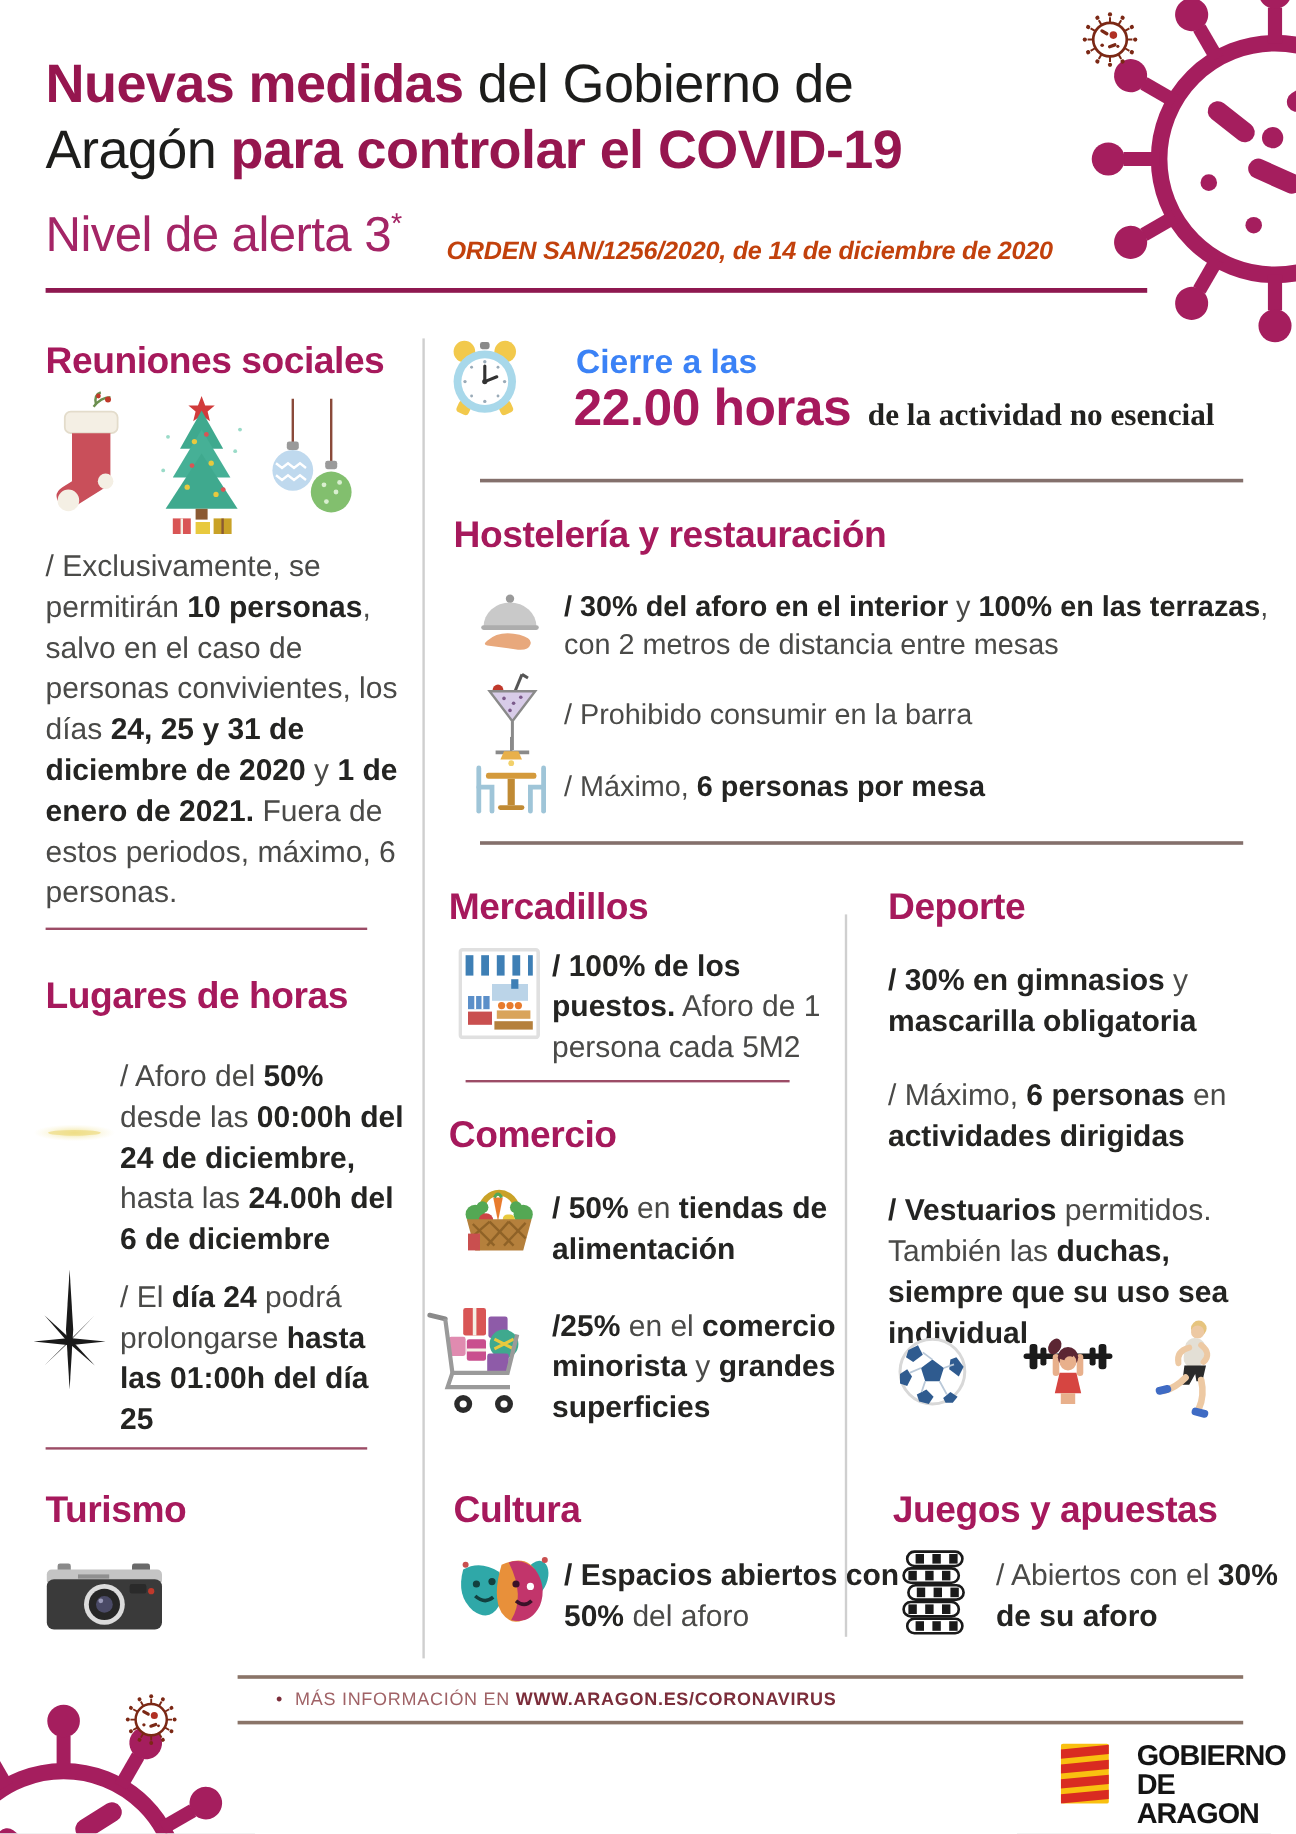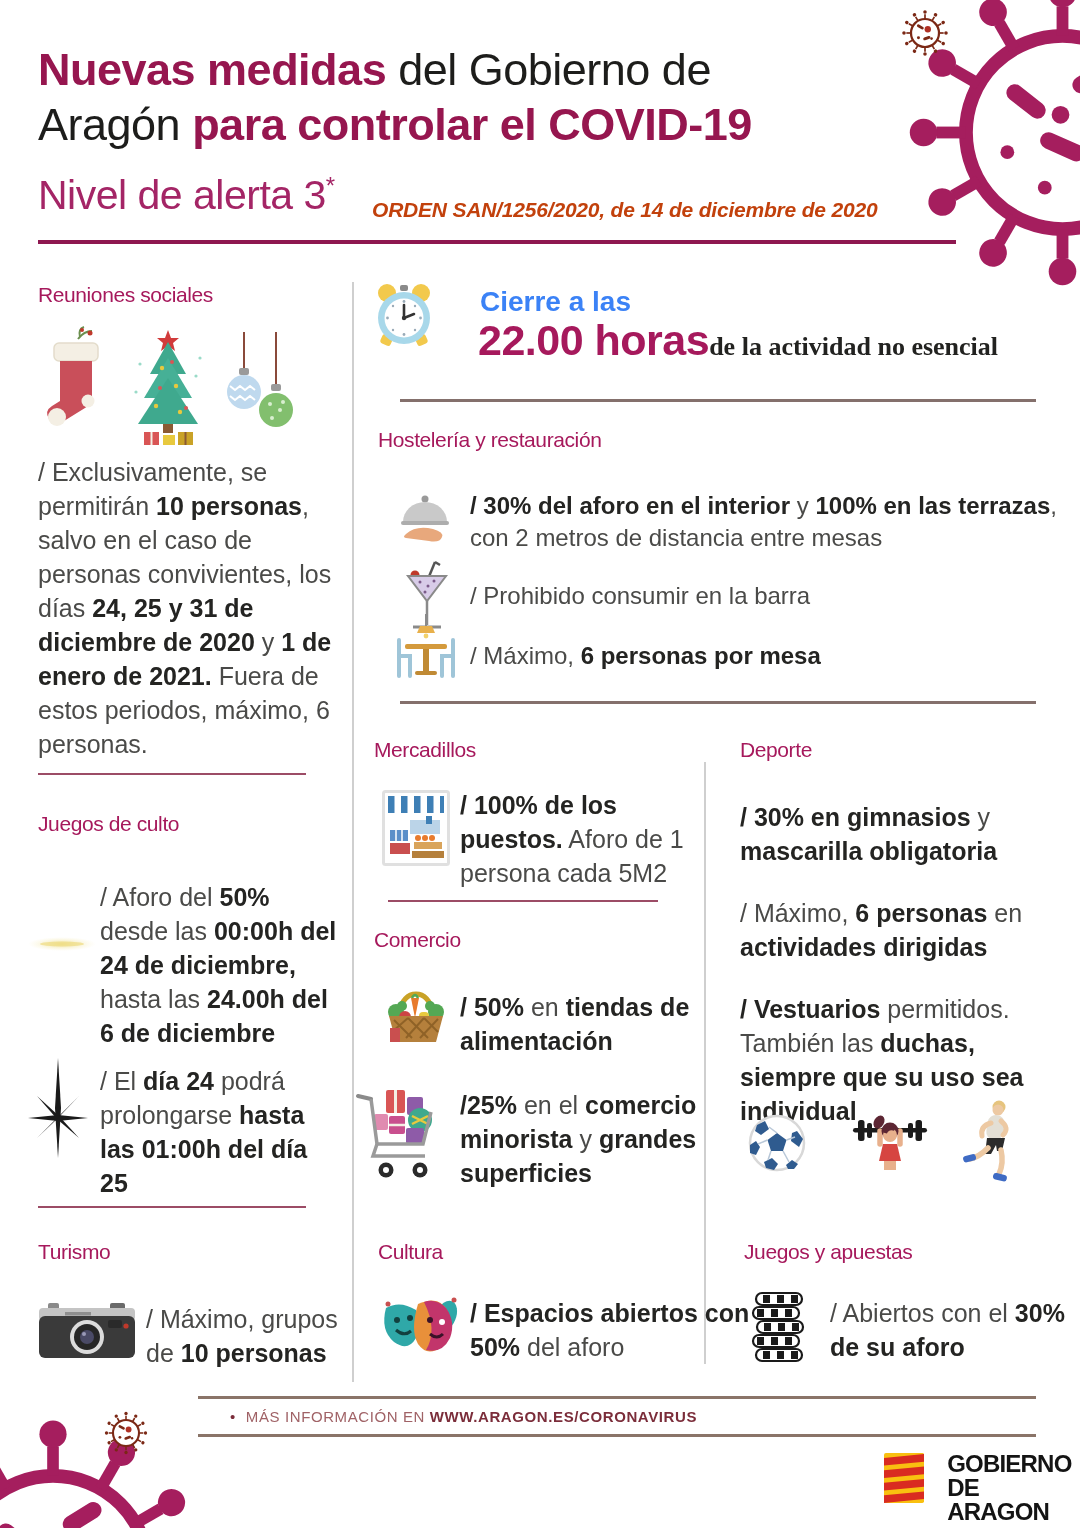--- a/index.html
+++ b/index.html
@@ -16,28 +16,28 @@
   }
   .abs{position:absolute;}
   
   .title{font-size:45px;line-height:55px;color:#1d1d1b;font-weight:400;letter-spacing:-0.5px;}
   .title .acc{color:var(--title-accent);font-weight:700;}
   .alert{font-size:41px;color:#A42566;font-weight:400;letter-spacing:-0.5px;}
   .alert sup{font-size:24px;}
   .order{font-size:21px;font-weight:700;font-style:italic;color:#c2410c;letter-spacing:-0.2px;}
   .rule{background:#8E1850;}
   
-  .h2{font-size:21px;font-weight:400;color:var(--accent);letter-spacing:-0.4px;}
+  .h2{font-size:31px;font-weight:700;color:var(--accent);letter-spacing:-0.4px;}
   
   .txt{font-size:25px;line-height:34px;color:var(--body);}
   .txt.small{font-size:24px;line-height:32px;}
   .txt .b{font-weight:700;color:var(--bold);}
   
   .closure-line1{font-size:28px;font-weight:700;color:#3b82f6;}
-  .closure-line2{display:flex;align-items:baseline;}
+  .closure-line2{display:flex;align-items:baseline;gap:14px;}
   .closure-time{font-size:43px;font-weight:700;color:var(--accent);letter-spacing:-0.5px;}
   .closure-suffix{font-size:26px;font-weight:700;color:#222220;font-family:Liberation Serif, serif;}
   
   .vdiv{width:2px;background:#CFCFCF;}
   .hdiv-dark{height:3px;background:#84706C;}
   .hdiv-maroon{height:2px;background:#9C4C66;}
   
   .footer-rule{height:3px;background:#8A7468;}
   .more-info{font-size:15px;letter-spacing:0.6px;color:#A06266;font-weight:400;}
   .more-info .bullet{color:#7B2D3A;margin-right:10px;}
@@ -199,21 +199,21 @@
         <circle cx="58" cy="78" r="2"></circle>
         <circle cx="50" cy="86" r="2"></circle>
         <circle cx="61" cy="70" r="2"></circle>
       </g>
   </svg>
 
   <div class="abs txt" style="left:38px;top:455px;width:300px"><span>/ Exclusivamente, se permitirán </span><span class="b">10 personas</span><span>, salvo en el caso de personas convivientes, los días </span><span class="b">24, 25 y 31 de diciembre de 2020</span><span> y </span><span class="b">1 de enero de 2021.</span><span> Fuera de estos periodos, máximo, 6 personas.</span></div>
 
   <div class="abs hdiv-maroon" style="left:38px;top:773px;width:268px"></div>
 
-  <div class="abs h2" style="left:38px;top:812px">Juegos de culto</div>
+  <div class="abs h2" style="left:38px;top:812px">Lugares de horas</div>
 
   <svg class="abs" style="left:26px;top:928px" width="72" height="32" viewBox="0 0 72 32">
     <defs>
         <radialGradient id="glow" cx="50%" cy="50%" r="50%">
       <stop offset="0%" stop-color="#EFE08A" stop-opacity="0.95"></stop>
       <stop offset="100%" stop-color="#F7F0C8" stop-opacity="0"></stop>
     </radialGradient>
       </defs>
     <ellipse cx="36" cy="16" rx="34" ry="7" fill="url(#glow)"></ellipse>
     <ellipse cx="36" cy="16" rx="22" ry="2.4" fill="#EEDC82" opacity="0.7"></ellipse>
@@ -239,21 +239,20 @@
     <rect x="1" y="8" width="96" height="13" rx="4" fill="#C4C4C4"></rect>
     <rect x="27" y="12" width="26" height="3.5" fill="#8F8F8F"></rect>
     <rect x="1" y="16" width="96" height="42" rx="6" fill="#3A3A3A"></rect>
     <circle cx="49" cy="37" r="17" fill="#DCDCDC"></circle>
     <circle cx="49" cy="37" r="13" fill="#262626"></circle>
     <circle cx="49" cy="37" r="7" fill="#4A4A66"></circle>
     <circle cx="46" cy="34" r="2" fill="#9a9ab8"></circle>
     <circle cx="88" cy="26" r="2.6" fill="#C0392B"></circle>
     <rect x="70" y="20" width="14" height="8" rx="2" fill="#2A2A2A"></rect>
   </svg>
-  <div class="abs txt" style="left:146px;top:1302px;width:220px"><span>/ Máximo, grupos de </span><span class="b">10 personas</span></div>
 
   <svg class="abs" style="left:372px;top:280px" width="64" height="70" viewBox="0 0 64 70">
     <circle cx="15" cy="13" r="9" fill="#F2C94C"></circle>
     <circle cx="49" cy="13" r="9" fill="#F2C94C"></circle>
     <rect x="28" y="5" width="8" height="6" rx="2" fill="#8a8a8a"></rect>
     <rect x="9" y="55" width="11" height="10" rx="3" fill="#F2C94C" transform="rotate(25 14.5 60)"></rect>
     <rect x="44" y="55" width="11" height="10" rx="3" fill="#F2C94C" transform="rotate(-25 49.5 60)"></rect>
     <circle cx="32" cy="38" r="26" fill="#A8D8EA"></circle>
     <circle cx="32" cy="38" r="19.5" fill="#ffffff"></circle>
     <g fill="#9aabb8">

